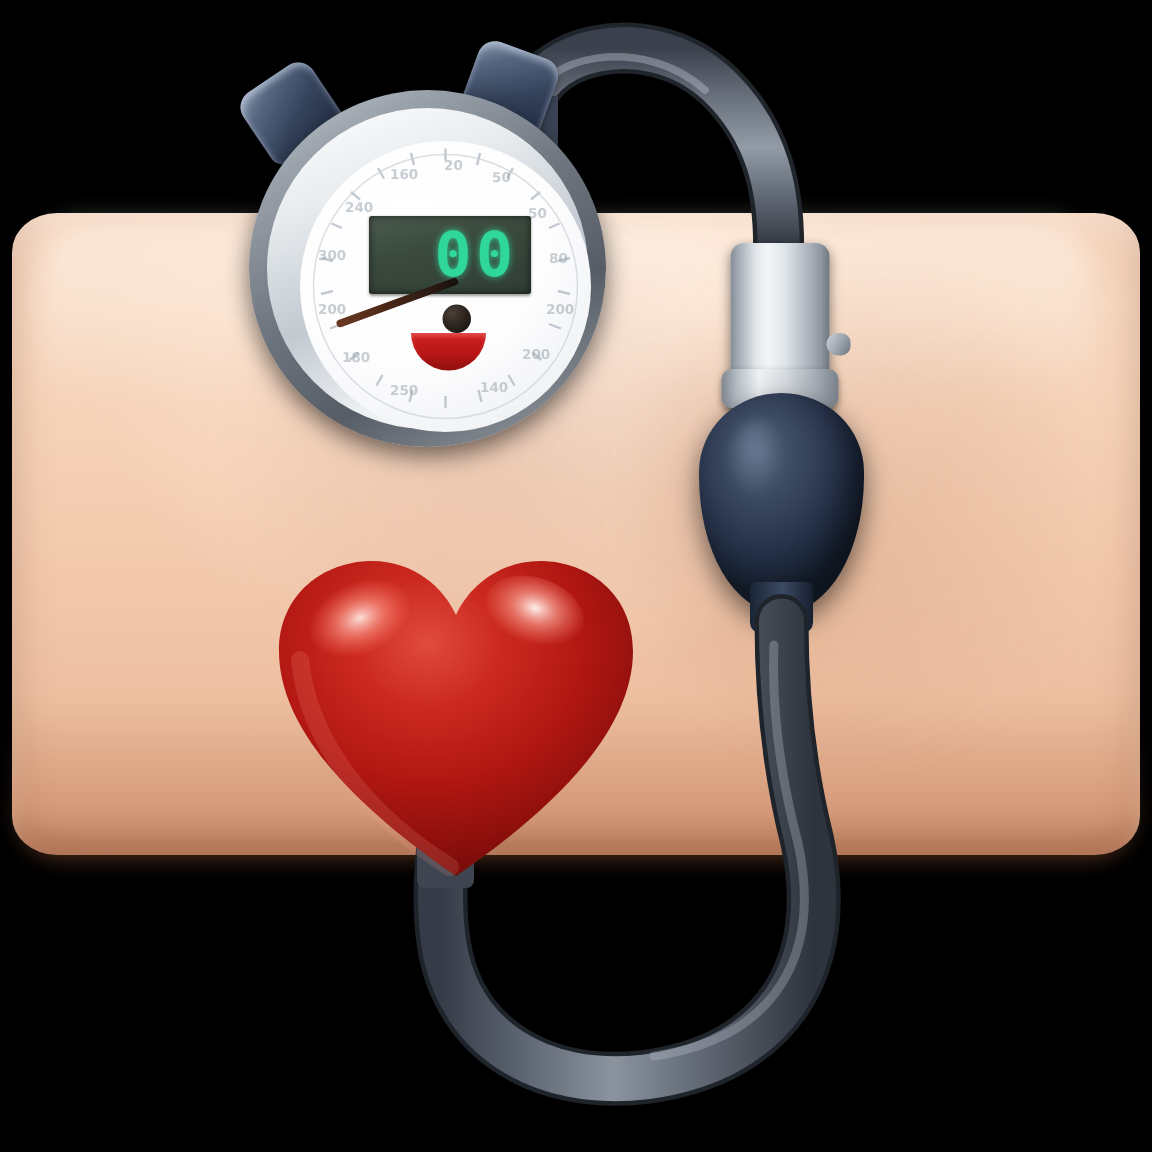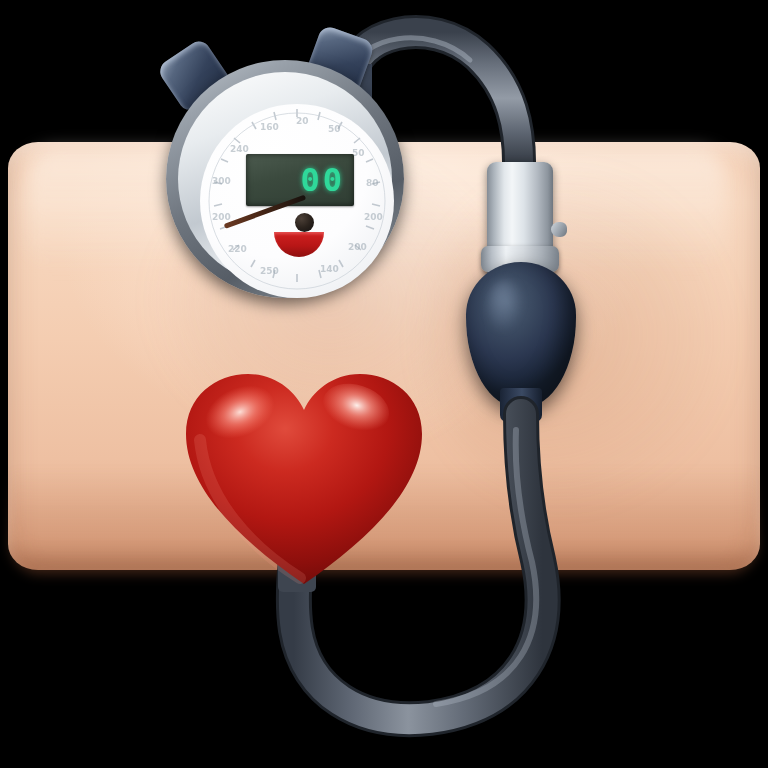--- a/index.html
+++ b/index.html
@@ -100,21 +100,21 @@
     box-shadow: 0 6px 16px rgba(0,0,0,0.55);
   }
   #gauge-bezel-inner {
     position: absolute;
     left: 12px; top: 12px; width: 214px; height: 214px;
     border-radius: 50%;
     background: linear-gradient(160deg, #ffffff 0%, #e8ecef 26%, #c2c9d0 54%, #eef1f4 78%, #ffffff 100%);
   }
   #gauge-face {
     position: absolute;
-    left: 22px; top: 32px; width: 194px; height: 194px;
+    left: 22px; top: 22px; width: 194px; height: 194px;
     border-radius: 50%;
     background:
       radial-gradient(circle at 38% 30%, #ffffff 0%, #fdfdfe 52%, #eef0f3 84%, #dfe3e8 100%);
     overflow: hidden;
   }
   #face-ticks { position:absolute; left:0; top:0; width:194px; height:194px; }
 
   
   #lcd {
     position: absolute;
@@ -124,21 +124,21 @@
     background: linear-gradient(165deg, #4c5b4f 0%, #3b4a3e 40%, #2f3d33 100%);
     box-shadow: inset 0 0 6px rgba(0,0,0,0.6), 0 1px 2px rgba(0,0,0,0.4);
     display: flex;
     align-items: center;
     justify-content: flex-end;
     padding-right: 9px;
     box-sizing: border-box;
   }
   #lcd-value {
     font-family: "DejaVu Sans Mono", monospace;
-    font-size: 32px;
+    font-size: 41px;
     letter-spacing: 3px;
     font-weight: 700;
     color: #2fd89a;
     text-shadow: 0 0 5px rgba(47,216,154,0.85);
     line-height: 1;
   }
   
   #red-arc {
     position: absolute;
     left: 74px; top: 128px;
@@ -296,21 +296,21 @@
 
           <div id="dial-marks">
               <span class="dial-mark" style="left: 96px; top: 12px;">20</span>
               <span class="dial-mark" style="left: 128px; top: 20px;">50</span>
               <span class="dial-mark" style="left: 152px; top: 44px;">50</span>
               <span class="dial-mark" style="left: 166px; top: 74px;">80</span>
               <span class="dial-mark" style="left: 164px; top: 108px;">200</span>
               <span class="dial-mark" style="left: 148px; top: 138px;">200</span>
               <span class="dial-mark" style="left: 120px; top: 160px;">140</span>
               <span class="dial-mark" style="left: 60px; top: 162px;">250</span>
-              <span class="dial-mark" style="left: 28px; top: 140px;">220</span>
+              <span class="dial-mark" style="left: 28px; top: 140px;">180</span>
               <span class="dial-mark" style="left: 12px; top: 108px; text-align: center;">200</span>
               <span class="dial-mark" style="left: 12px; top: 72px;">300</span>
               <span class="dial-mark" style="left: 30px; top: 40px; text-align: center;">240</span>
               <span class="dial-mark" style="left: 60px; top: 18px;">160</span>
             </div>
 
           <div id="lcd">
             <span id="lcd-value">00</span>
           </div>
 

